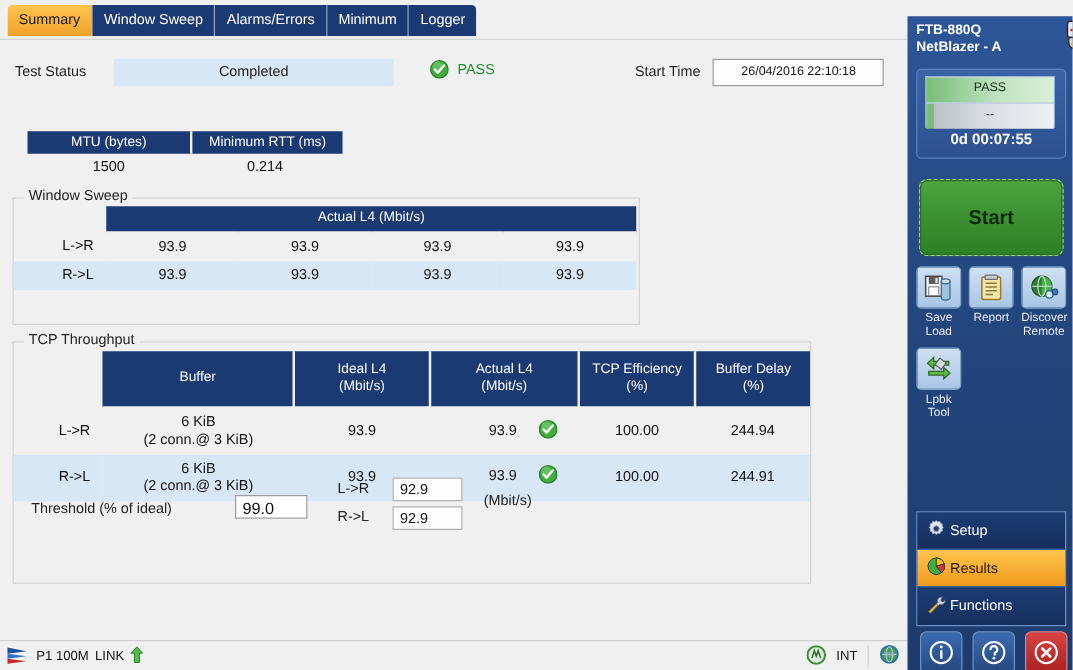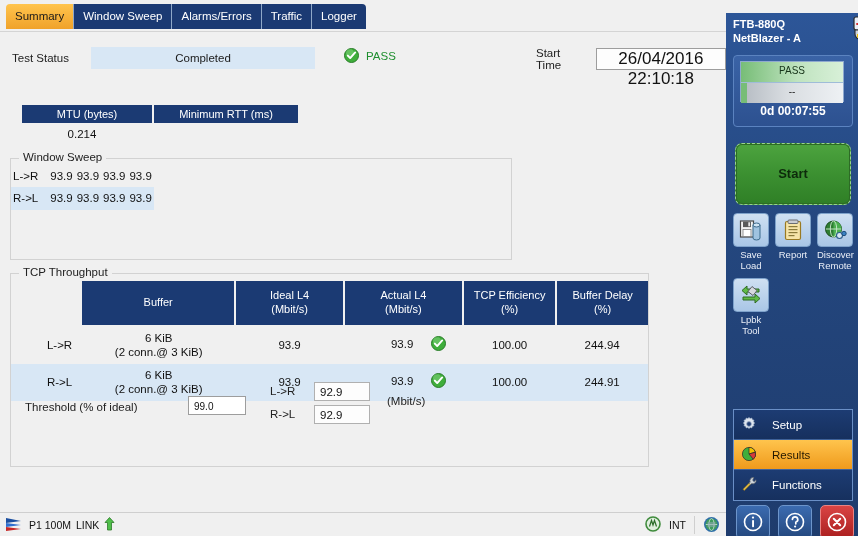--- a/index.html
+++ b/index.html
@@ -25,33 +25,33 @@
   .tab.active{background:linear-gradient(180deg,#ffc44d 0%,#f0a22a 100%);color:#1a1a1a;font-weight:normal;}
   #tabbar .tabsep{position:absolute;left:0;top:31px;width:726px;height:1px;background:#d4d4d4;}
 
   
   #statusrow{position:absolute;left:0;top:45px;width:726px;height:30px;}
   #lbl-teststatus{position:absolute;left:12px;top:7px;font-size:11.5px;color:#222;}
   #statusbox{position:absolute;left:91px;top:2px;width:224px;height:22px;
              background:#d8e7f5;line-height:22px;text-align:center;font-size:11.5px;color:#1a1a1a;}
   #passwrap{position:absolute;left:344px;top:3px;display:flex;align-items:center;gap:7px;}
   #pass-label{font-size:11.5px;color:#1f8f2f;}
-  #startwrap{position:absolute;left:508px;top:2px;display:flex;align-items:center;gap:10px;margin-left:28px;}
+  #startwrap{position:absolute;left:508px;top:2px;display:flex;align-items:center;gap:10px;}
   #lbl-starttime{font-size:11.5px;color:#222;}
   #starttime-field{width:135px;height:20px;border:1px solid #9d9d9d;background:#fdfdfd;
-                   line-height:20px;text-align:center;font-size:17px;color:#111;}
+                   line-height:20px;text-align:center;font-size:10px;color:#111;}
 
   
   #mturow{position:absolute;left:22px;top:105px;}
   #mturow .hdr{display:flex;}
   #mturow .hdr .h{background:#1b3a73;color:#fff;font-size:11px;height:18px;line-height:18px;
                   text-align:center;border-right:2px solid #f0f0f0;}
   #mturow .hdr .h:last-child{border-right:none;}
   #mtu-h{width:130px;}
-  #rtt-h{width:144px;}
+  #rtt-h{width:120px;}
   #mturow .vals{display:flex;margin-top:3px;}
   #mturow .vals .v{text-align:center;font-size:11.5px;color:#111;height:16px;line-height:16px;}
   #mtu-v{width:130px;}
   #rtt-v{width:120px;}
 
   
   .groupbox{position:absolute;border:1px solid #d2d2d2;background:#f0f0f0;}
   .grouplabel{position:absolute;top:-8px;left:8px;background:#f0f0f0;padding:0 4px;
               font-size:11.5px;color:#222;}
 
@@ -71,21 +71,21 @@
   #ws-table{position:absolute;left:0px;top:6px;}
 
   
   #tp-box{left:10px;top:273px;width:637px;height:192px;}
   #tp-table{position:absolute;left:0px;top:7px;}
 
   
   #thr-row{position:absolute;left:14px;top:110px;width:610px;height:50px;}
   #thr-label{position:absolute;left:0px;top:17px;font-size:11.5px;color:#222;}
   #thr-input{position:absolute;left:163px;top:12px;width:58px;height:19px;border:1px solid #9d9d9d;
-             background:#ffffff;font-size:10px;color:#111;line-height:19px;padding-left:5px;box-sizing:border-box;}
+             background:#ffffff;font-size:13px;color:#111;line-height:19px;padding-left:5px;box-sizing:border-box;}
   #thr-lr-lbl{position:absolute;left:245px;top:1px;font-size:11.5px;color:#222;}
   #thr-rl-lbl{position:absolute;left:245px;top:24px;font-size:11.5px;color:#222;}
   #thr-lr-val{position:absolute;left:289px;top:-2px;width:56px;height:19px;border:1px solid #b0b0b0;
               background:#fdfdfd;font-size:11.5px;color:#111;line-height:19px;padding-left:5px;box-sizing:border-box;}
   #thr-rl-val{position:absolute;left:289px;top:21px;width:56px;height:19px;border:1px solid #b0b0b0;
               background:#fdfdfd;font-size:11.5px;color:#111;line-height:19px;padding-left:5px;box-sizing:border-box;}
   #thr-unit{position:absolute;left:362px;top:11px;font-size:11.5px;color:#222;}
 
   
   #statusbar{position:absolute;left:0;top:512px;width:726px;height:24px;background:#f0f0f0;
@@ -117,33 +117,33 @@
        background:linear-gradient(90deg,#77bd77 0%,#77bd77 6px,#b9bfc6 6px,#d9dde1 45%,#eef1f4 100%);}
   #rp-gauge .bot span{position:absolute;left:0;right:0;top:3px;text-align:center;font-size:10px;color:#2a2a2a;}
   #rp-timer{position:absolute;left:0;right:0;top:48px;text-align:center;color:#fff;font-size:12px;font-weight:bold;}
 
   
   #rp-start{position:absolute;left:9px;top:130px;width:114px;height:60px;border-radius:7px;
             background:linear-gradient(180deg,#4da43f 0%,#3d9232 45%,#2f7f26 100%);
             border:1px dashed #9ad18f;box-shadow:inset 0 0 0 1px #2d6b26;
             cursor:pointer;}
   #rp-start span{position:absolute;left:0;right:0;top:22px;text-align:center;color:#0d2a0b;
-                 font-size:13px;font-weight:bold;}
+                 font-size:16px;font-weight:bold;}
 
   
   .rp-icons{position:absolute;left:7px;display:flex;gap:6px;}
   .rp-ico{width:36px;cursor:pointer;text-align:center;}
   .rp-ico .box{width:34px;height:32px;margin:0 auto;border-radius:4px;
                background:linear-gradient(180deg,#cfe0f2 0%,#a9c6e6 100%);
                border:1px solid #7ea2cb;display:flex;align-items:center;justify-content:center;}
   .rp-ico .cap{margin-top:2px;color:#e9eef7;font-size:9.5px;line-height:11px;}
 
   
   #rp-nav{position:absolute;left:7px;top:396px;width:118px;border:1px solid #6a8fc6;}
-  .navitem{height:30px;display:flex;align-items:center;gap:15px;padding-left:7px;
+  .navitem{height:30px;display:flex;align-items:center;gap:3px;padding-left:7px;
            background:linear-gradient(180deg,#1d3c73 0%,#16305e 100%);
            border-bottom:1px solid #3f6299;color:#fff;font-size:11.5px;cursor:pointer;box-sizing:border-box;}
   .navitem:last-child{border-bottom:none;}
   .navitem.active{background:linear-gradient(180deg,#ffc44d 0%,#ef9a1c 100%);color:#241800;}
 
   
   #rp-btns{position:absolute;left:10px;top:492px;display:flex;gap:8px;}
   .cbtn{width:32px;height:32px;border-radius:5px;display:flex;align-items:center;justify-content:center;
         cursor:pointer;}
   .cbtn.blue{background:linear-gradient(180deg,#3b6bb0 0%,#24487e 100%);border:1px solid #6d95cb;}
@@ -155,21 +155,21 @@
 
 <div id="app">
 
   <div id="main">
 
     <div id="tabbar">
       <div id="tabstrip">
         <div class="tab active">Summary</div>
         <div class="tab">Window Sweep</div>
         <div class="tab">Alarms/Errors</div>
-        <div class="tab">Traffic</div>
+        <div class="tab">Minimum</div>
         <div class="tab">Logger</div>
       </div>
       <div class="tabsep"></div>
     </div>
 
     <div id="statusrow">
       <div id="lbl-teststatus">Test Status</div>
       <div id="statusbox">Completed</div>
       <div id="passwrap">
         <span>
@@ -186,28 +186,33 @@
         <span id="starttime-field">26/04/2016 22:10:18</span>
       </div>
     </div>
 
     <div id="mturow">
       <div class="hdr">
         <div class="h" id="mtu-h">MTU (bytes)</div>
         <div class="h" id="rtt-h">Minimum RTT (ms)</div>
       </div>
       <div class="vals">
+        <div class="v" id="mtu-v">1500</div>
         <div class="v" id="rtt-v">0.214</div>
       </div>
     </div>
 
     <div class="groupbox" id="ws-box">
       <div class="grouplabel">Window Sweep</div>
       <table class="rt" id="ws-table">
         <tbody>
+            <tr>
+          <th style="background:transparent;border:none;width:70px;"></th>
+          <th colspan="4" class="last" style="width:420px;">Actual L4 (Mbit/s)</th>
+        </tr>
         <tr>
           <td class="rowhdr">L-&gt;R</td>
           <td>93.9</td>
           <td>93.9</td>
           <td>93.9</td>
           <td>93.9</td>
         </tr>
         <tr class="alt">
           <td class="rowhdr">R-&gt;L</td>
           <td>93.9</td>

